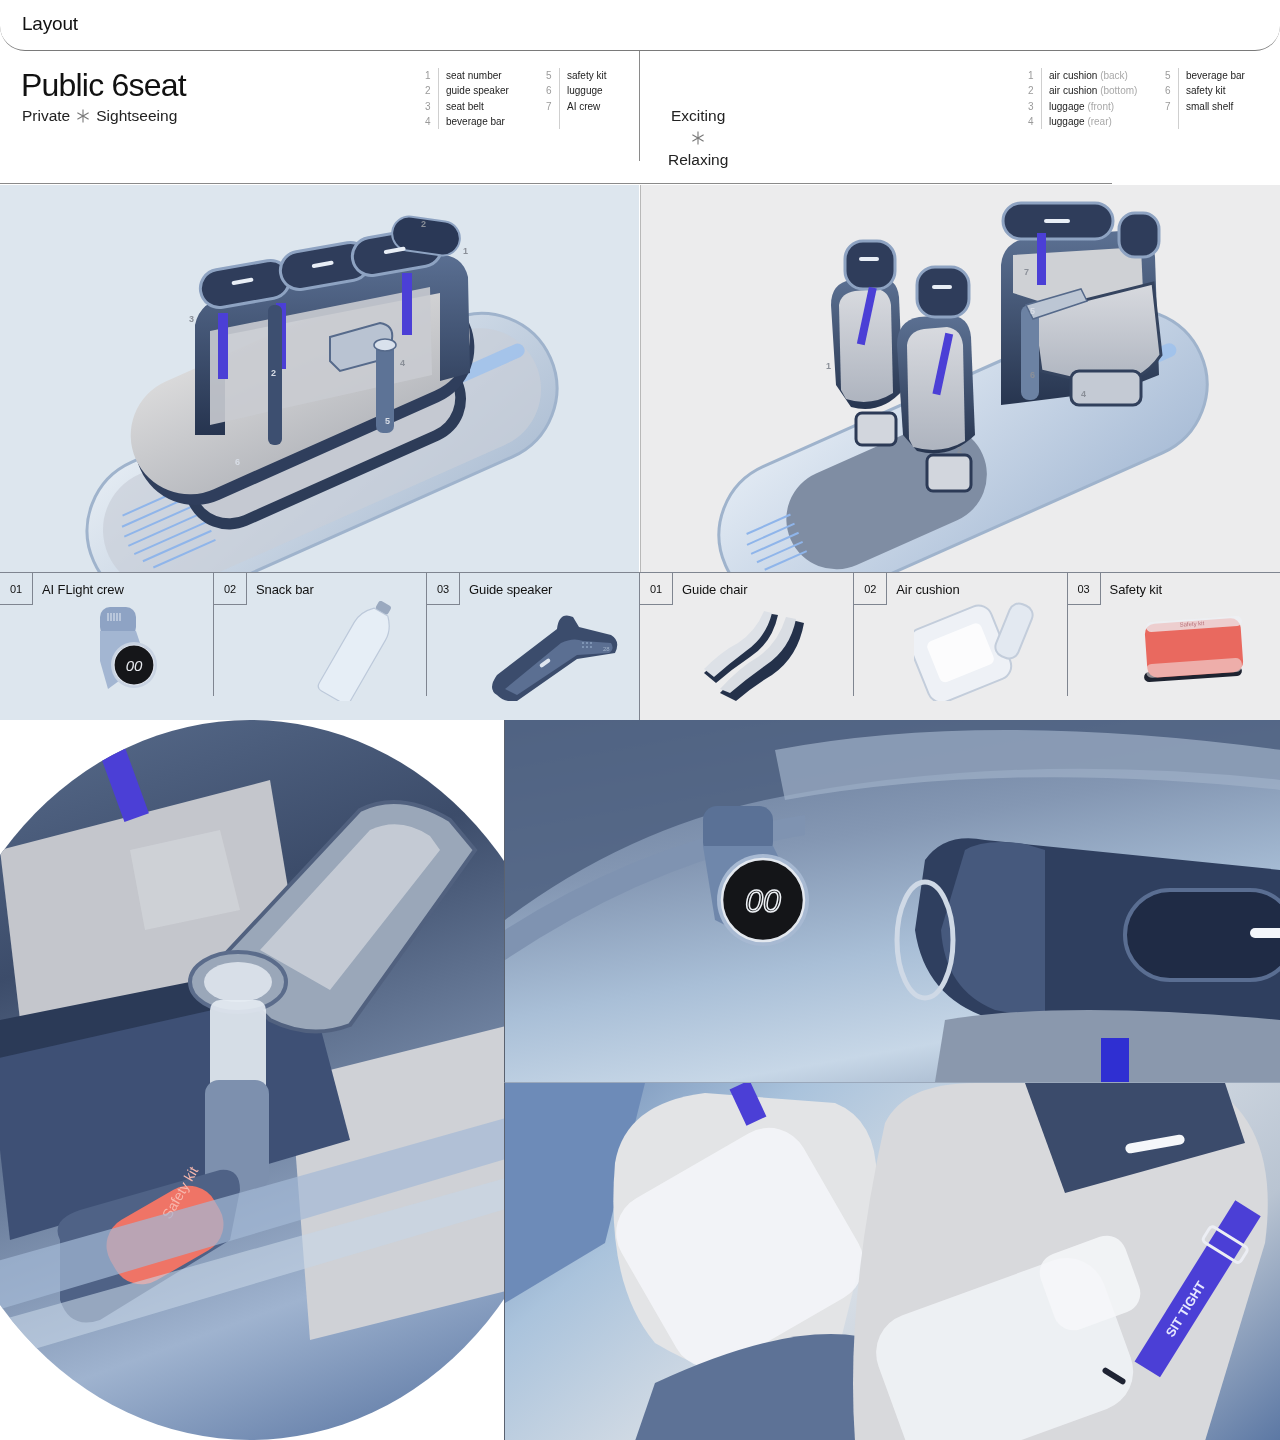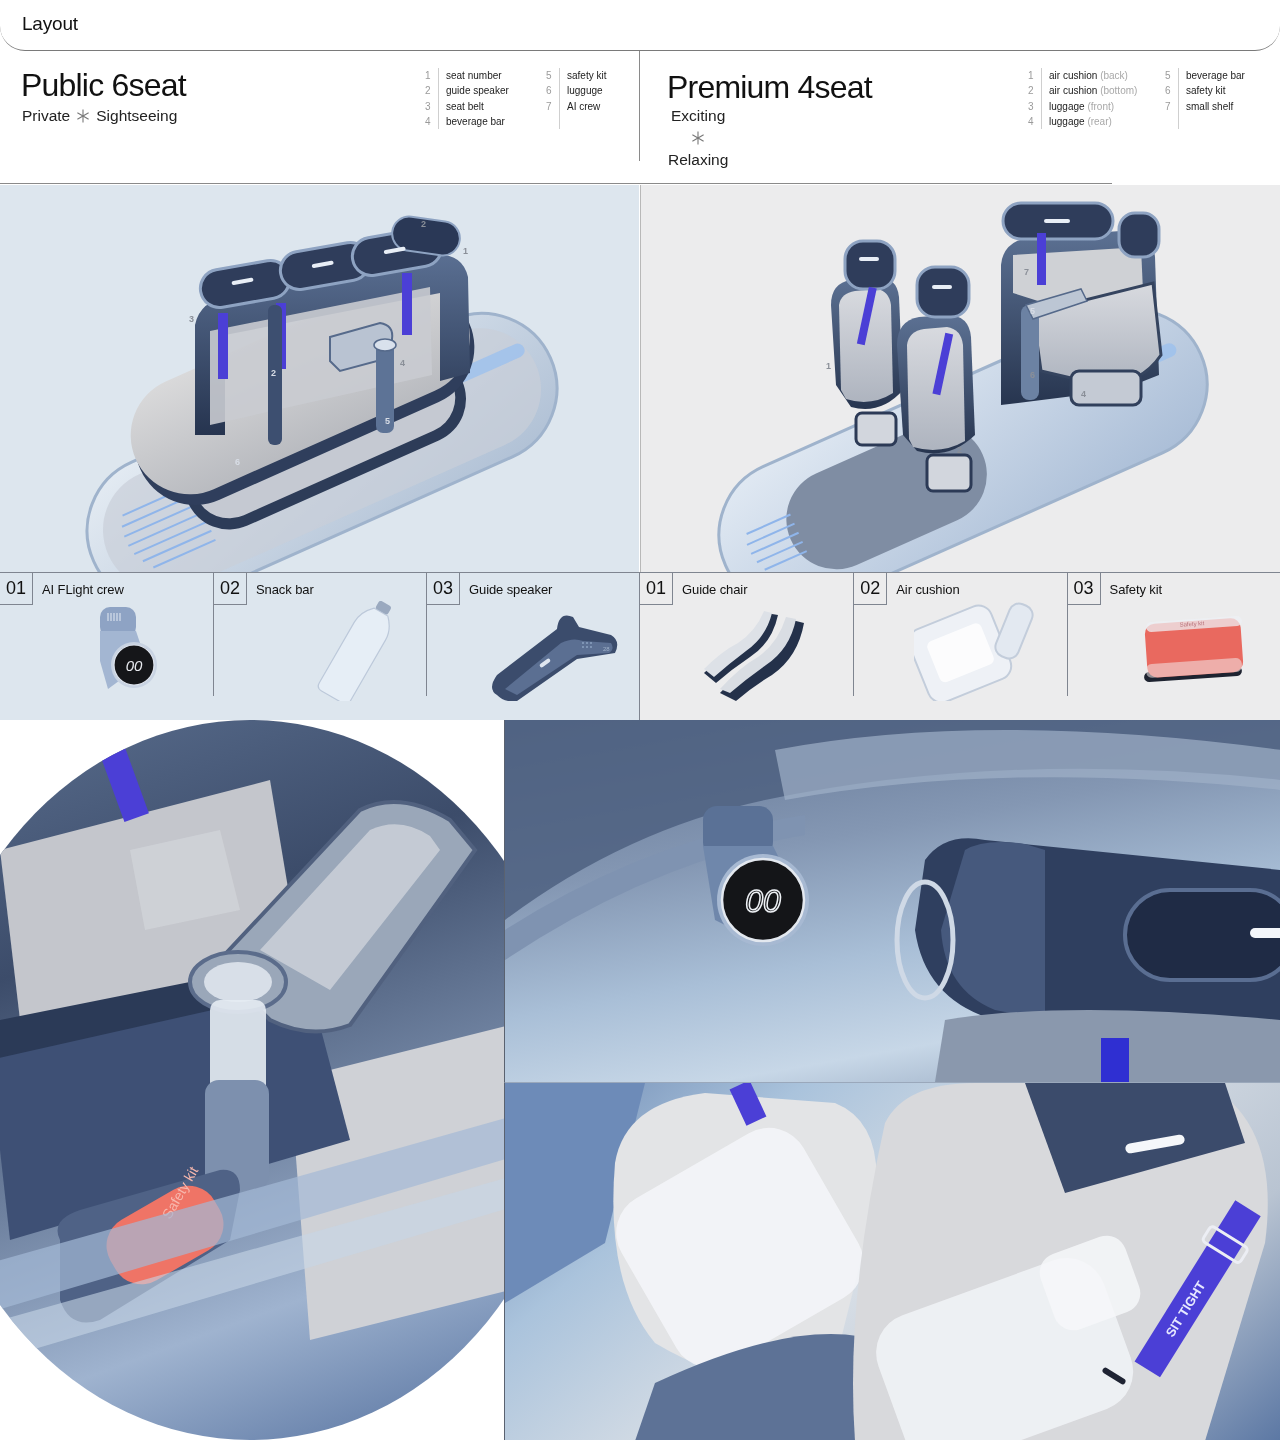--- a/index.html
+++ b/index.html
@@ -44,21 +44,21 @@
   .render svg { position: absolute; left: 0; top: 0; }
   .callout { position: absolute; font-size: 9px; color: #8a8f98; font-weight: 700; }
   .callout.light { color: #d8dde6; }
 
   
   .strip { position: absolute; top: 572px; height: 148px; display: flex; border-top: 1px solid #7f8590; }
   .strip.left { left: 0; width: 639px; background: #dde6ee; }
   .strip.right { left: 639px; width: 641px; background: #ececed; border-left: 1px solid #7f8590; }
   .comp { position: relative; width: 213.3px; height: 148px; }
   .comp + .comp { border-left: 1px solid #7f8590; height: 123px; }
-  .comp .num { position: absolute; left: 0; top: 0; width: 33px; height: 32px; border-right: 1px solid #7f8590; border-bottom: 1px solid #7f8590; font-size: 18px; display: flex; align-items: center; justify-content: center; color: #111; }
+  .comp .num { position: absolute; left: 0; top: 0; width: 33px; height: 32px; border-right: 1px solid #7f8590; border-bottom: 1px solid #7f8590; font-size: 11px; display: flex; align-items: center; justify-content: center; color: #111; }
   .comp .label { position: absolute; left: 42px; top: 9px; font-size: 13px; color: #111; letter-spacing: -0.1px; }
   .comp .art { position: absolute; left: 60px; top: 28px; width: 140px; height: 100px; }
 
   
   .photo-circle { position: absolute; left: 0; top: 720px; width: 504px; height: 720px; overflow: hidden; background: #fff; }
   .photo-circle .oval { position: absolute; left: -70px; top: 0; width: 640px; height: 720px; border-radius: 50%; overflow: hidden;
     background: linear-gradient(160deg, #5b6f8f 0%, #3c4c6a 30%, #6f82a0 55%, #9fb3cf 75%, #4d6a9a 100%); }
   .photo-tr { position: absolute; left: 504px; top: 720px; width: 776px; height: 362px; overflow: hidden; border-left: 1px solid #5a6270;
     background: linear-gradient(170deg, #5f7291 0%, #8497b3 35%, #a9bfd7 60%, #c7d7e7 80%, #8c9fb9 100%); }
   .photo-br { position: absolute; left: 504px; top: 1082px; width: 776px; height: 358px; overflow: hidden; border-left: 1px solid #5a6270; border-top: 1px solid #9aa8bb;
@@ -114,21 +114,20 @@
           <div>lugguge</div>
           <div>AI crew</div>
         </div>
       </div>
     </div>
   </div>
 
   <div class="spec-divider"></div>
 
   <div class="spec right">
-    <div class="name">Premium 4seat</div>
     <div class="tagline">
       <span>Exciting</span>
       <span class="asterisk-icon">
         <svg viewBox="0 0 14 14">
             <g stroke="#777" stroke-width="1.1">
               <line x1="7" y1="0.5" x2="7" y2="13.5"></line>
               <line x1="1.4" y1="3.8" x2="12.6" y2="10.2"></line>
               <line x1="1.4" y1="10.2" x2="12.6" y2="3.8"></line>
             </g>
           </svg>

